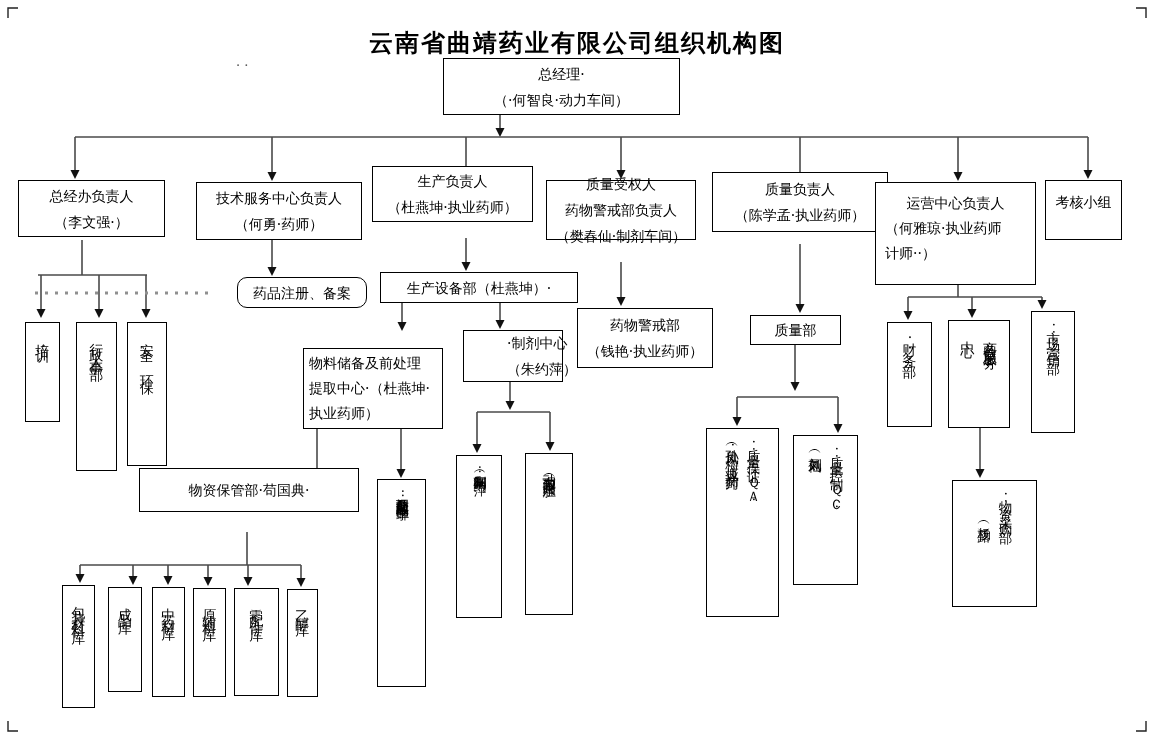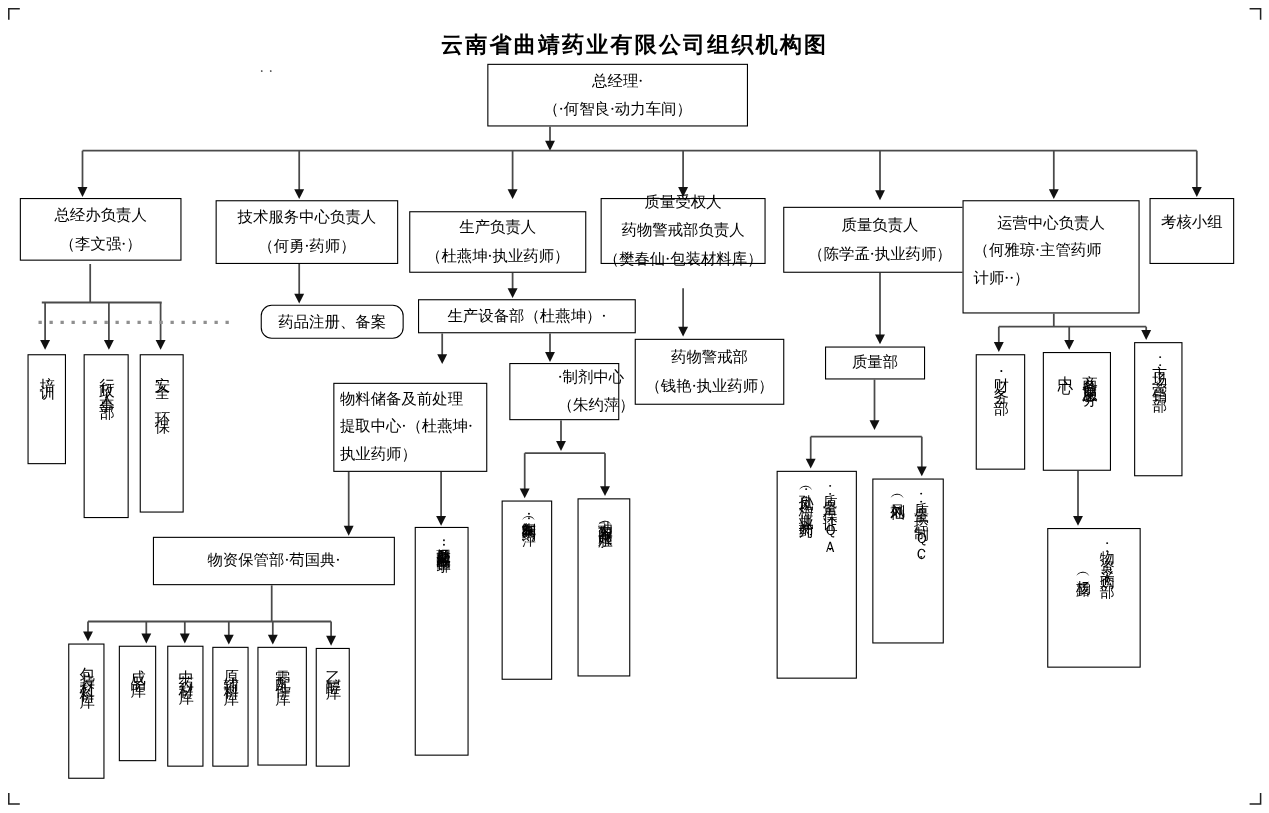--- a/index.html
+++ b/index.html
@@ -1,20 +1,20 @@
 <!DOCTYPE html>
 <html><head>
 <meta charset="utf-8">
 <style>
   html,body{margin:0;padding:0;background:#fff;}
   #page{position:relative;width:1154px;height:739px;background:#ffffff;overflow:hidden;
         font-family:"DejaVu Serif","Liberation Serif",serif;color:#000;}
   #wires{position:absolute;left:0;top:0;z-index:0;}
   .title{position:absolute;left:0;top:27px;width:1154px;text-align:center;
-         font-size:20px;font-weight:bold;letter-spacing:2px;z-index:1;}
+         font-size:24px;font-weight:bold;letter-spacing:2px;z-index:1;}
   .stray{position:absolute;left:236px;top:58px;font-size:13px;color:#555;z-index:1;letter-spacing:4px;}
   .box{position:absolute;background:#fff;border:1.6px solid #000;box-sizing:border-box;
        display:flex;flex-direction:column;justify-content:center;z-index:2;font-size:14px;}
   .box > span{display:block;text-align:center;line-height:26px;white-space:nowrap;}
   .ops > span{text-align:left;padding-left:9px;line-height:25px;}
   .ops > span:first-child{text-align:center;padding-left:0;}
   .material > span{text-align:left;padding-left:5px;line-height:25px;}
   .assess{justify-content:flex-start;padding-top:8px;}
   
   .vbox{flex-direction:row;justify-content:center;align-items:flex-start;padding-top:9px;}
@@ -126,36 +126,36 @@
     <span>（·何智良·动力车间）</span>
   </div>
   <div class="box" style="left:18px;top:180px;width:147px;height:57px;">
     <span>总经办负责人</span>
     <span>（李文强·）</span>
   </div>
   <div class="box" style="left:196px;top:182px;width:166px;height:58px;">
     <span>技术服务中心负责人</span>
     <span>（何勇·药师）</span>
   </div>
-  <div class="box" style="left:372px;top:192px;width:161px;height:56px;">
+  <div class="box" style="left:372px;top:166px;width:161px;height:56px;">
     <span>生产负责人</span>
     <span>（杜燕坤·执业药师）</span>
   </div>
   <div class="box" style="left:546px;top:180px;width:150px;height:60px;">
     <span>质量受权人</span>
     <span>药物警戒部负责人</span>
-    <span>（樊春仙·包装材料库）</span>
-  </div>
-  <div class="box" style="left:712px;top:188px;width:176px;height:60px;align-items:center;">
+    <span>（樊春仙·制剂车间）</span>
+  </div>
+  <div class="box" style="left:712px;top:172px;width:176px;height:60px;align-items:center;">
     <span>质量负责人</span>
     <span>（陈学孟·执业药师）</span>
   </div>
   <div class="box ops" style="left:875px;top:182px;width:161px;height:103px;justify-content:flex-start;padding-top:8px;">
     <span>运营中心负责人</span>
-    <span>（何雅琼·主管药师</span>
+    <span>（何雅琼·执业药师</span>
     <span>计师··）</span>
   </div>
   <div class="box assess" style="left:1045px;top:180px;width:77px;height:60px;">
     <span>考核小组</span>
   </div>
   <div class="box" style="left:237px;top:277px;width:130px;height:31px;border-radius:10px;">
     <span>药品注册、备案</span>
   </div>
   <div class="box" style="left:380px;top:272px;width:198px;height:31px;">
     <span>生产设备部（杜燕坤）·</span>
@@ -169,21 +169,21 @@
     <span>·制剂中心</span>
     <span>（朱约萍）</span>
   </div>
   <div class="box" style="left:577px;top:308px;width:136px;height:60px;">
     <span>药物警戒部</span>
     <span>（钱艳·执业药师）</span>
   </div>
   <div class="box" style="left:750px;top:315px;width:91px;height:30px;">
     <span>质量部</span>
   </div>
-  <div class="box" style="left:139px;top:488px;width:220px;height:44px;">
+  <div class="box" style="left:139px;top:468px;width:220px;height:44px;">
     <span>物资保管部·苟国典·</span>
   </div>
 
   <div class="box vbox v-wide" style="left:25px;top:322px;width:35px;height:100px;">
     <div class="vt">
         <span>培训·</span>
       </div>
   </div>
   <div class="box vbox v-wide" style="left:76px;top:322px;width:41px;height:149px;">
     <div class="vt">

